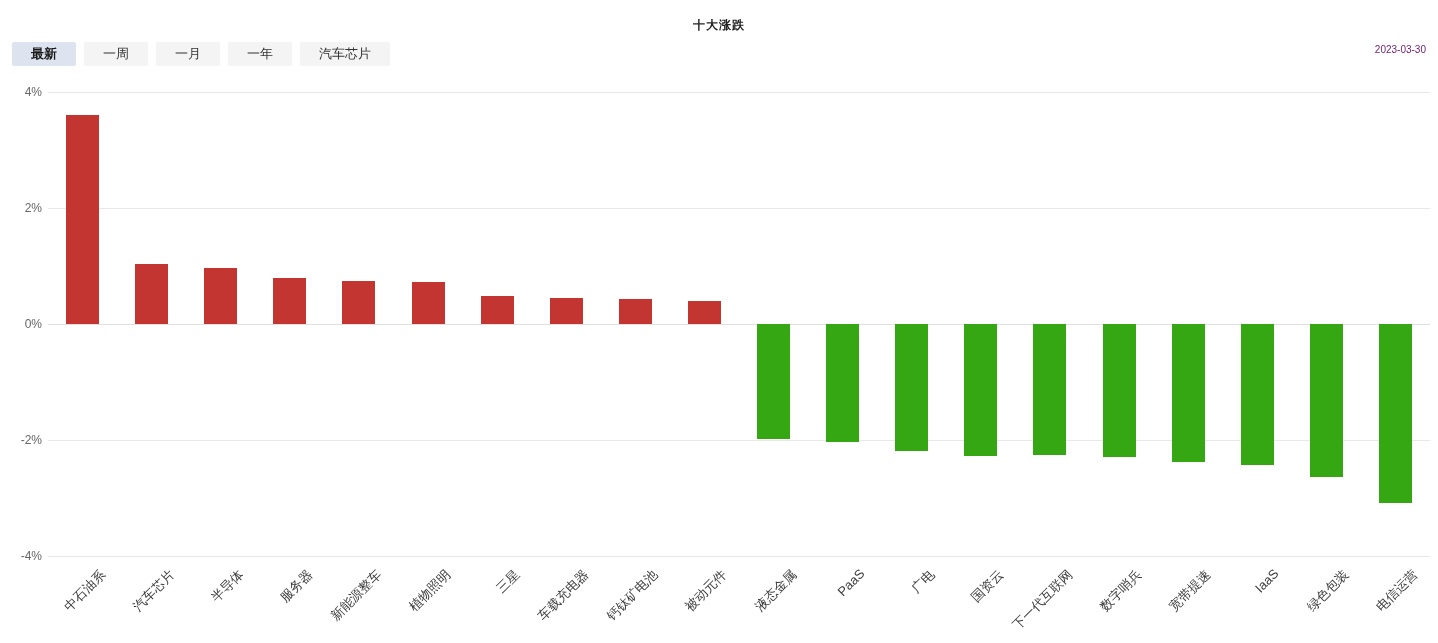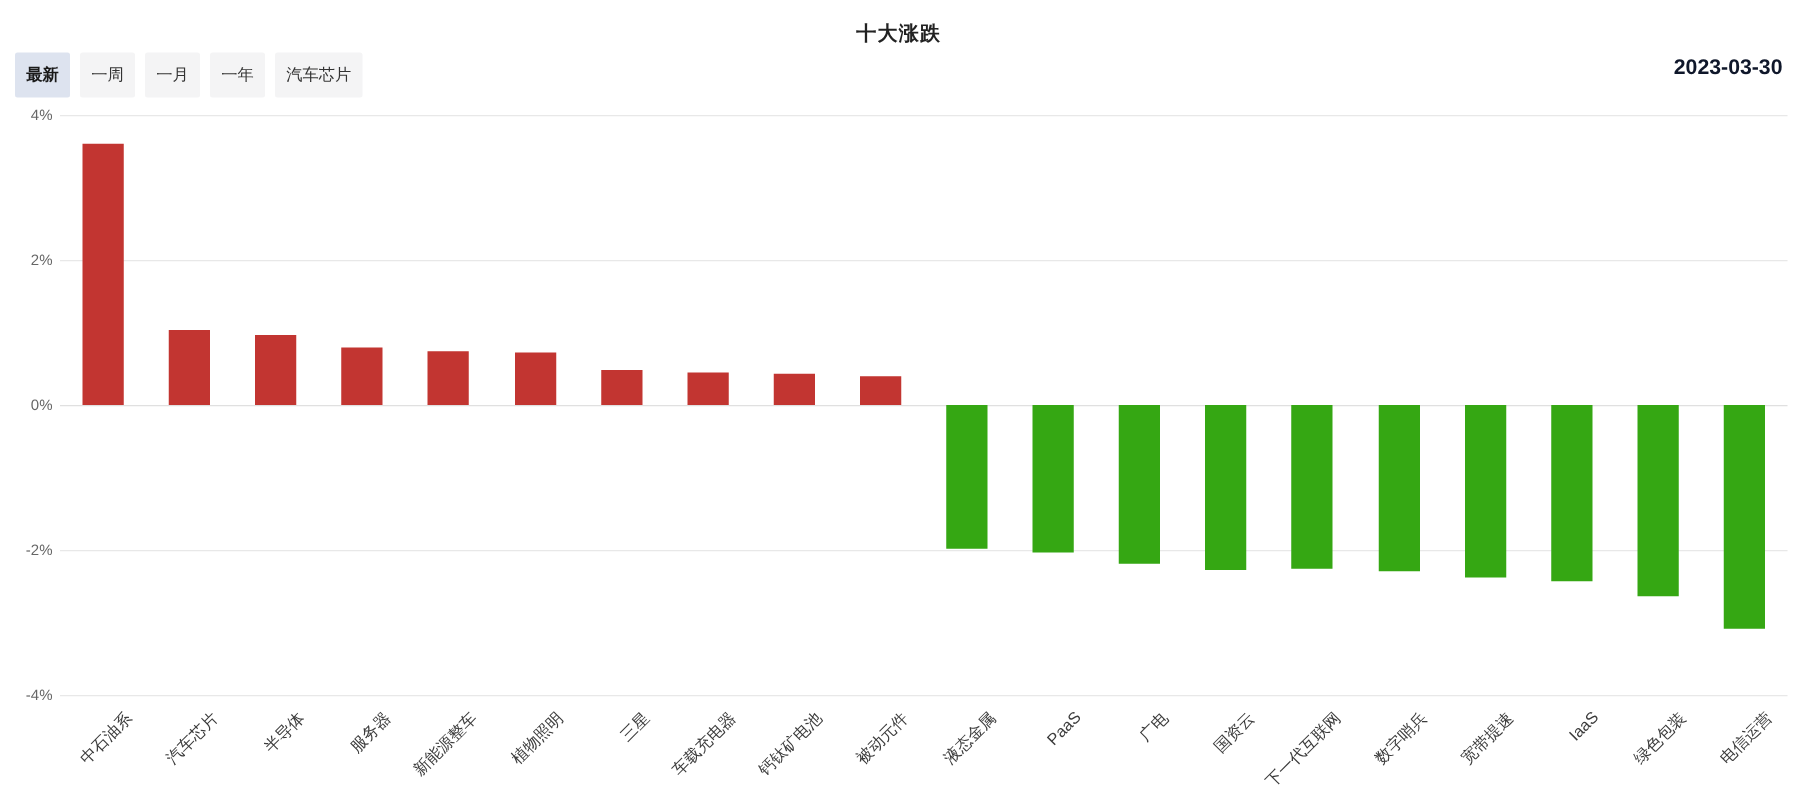--- a/index.html
+++ b/index.html
@@ -17,61 +17,60 @@
     background: #ffffff;
   }
 
   
   .chart-title {
     position: absolute;
     top: 17px;
     left: 0;
     width: 1438px;
     text-align: center;
-    font-size: 16px;
+    font-size: 12px;
     font-weight: bold;
     color: #222222;
     letter-spacing: 1px;
   }
 
   
   .toolbar {
     position: absolute;
     top: 42px;
     left: 12px;
     display: flex;
     gap: 8px;
     align-items: center;
   }
   .tab-btn {
-    height: 36px;
+    height: 24px;
     line-height: 24px;
-    padding: 0 9px;
+    padding: 0 19px;
     font-size: 13px;
     color: #333333;
     background: #f4f4f5;
     border: none;
     border-radius: 2px;
     cursor: pointer;
     white-space: nowrap;
     font-family: "Liberation Sans", "DejaVu Sans", sans-serif;
   }
   .tab-btn.active {
     background: #dde3ef;
     color: #1a1a1a;
     font-weight: bold;
   }
 
   .date-label {
     position: absolute;
     top: 44px;
     right: 12px;
-    font-size: 17px;
-    color: #0f172a;
-    font-weight: bold;
+    font-size: 10px;
+    color: #701a75;
   }
 
   
   .plot-wrap {
     position: absolute;
     left: 0;
     top: 0;
     width: 1438px;
     height: 643px;
   }

